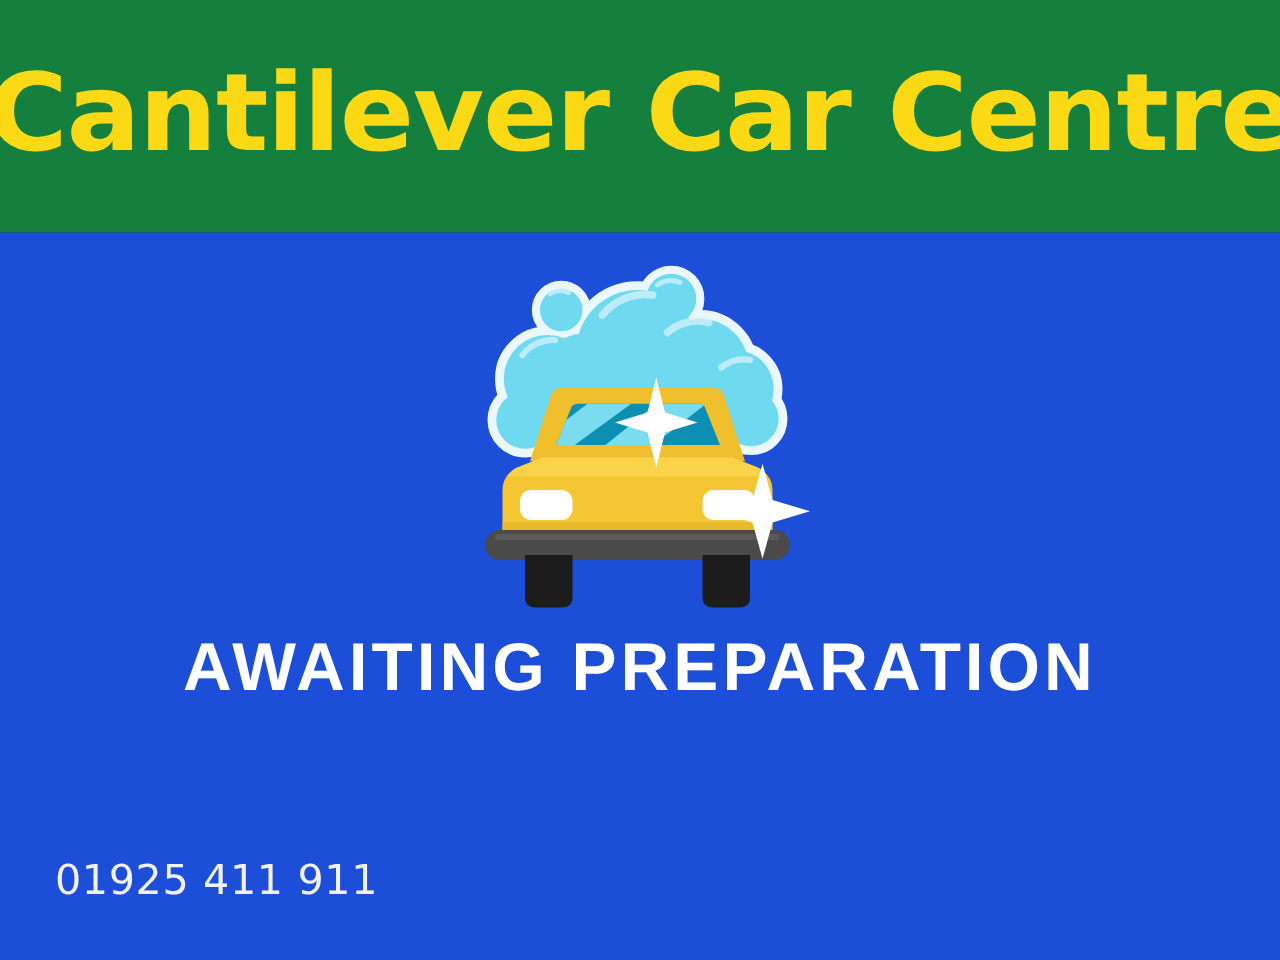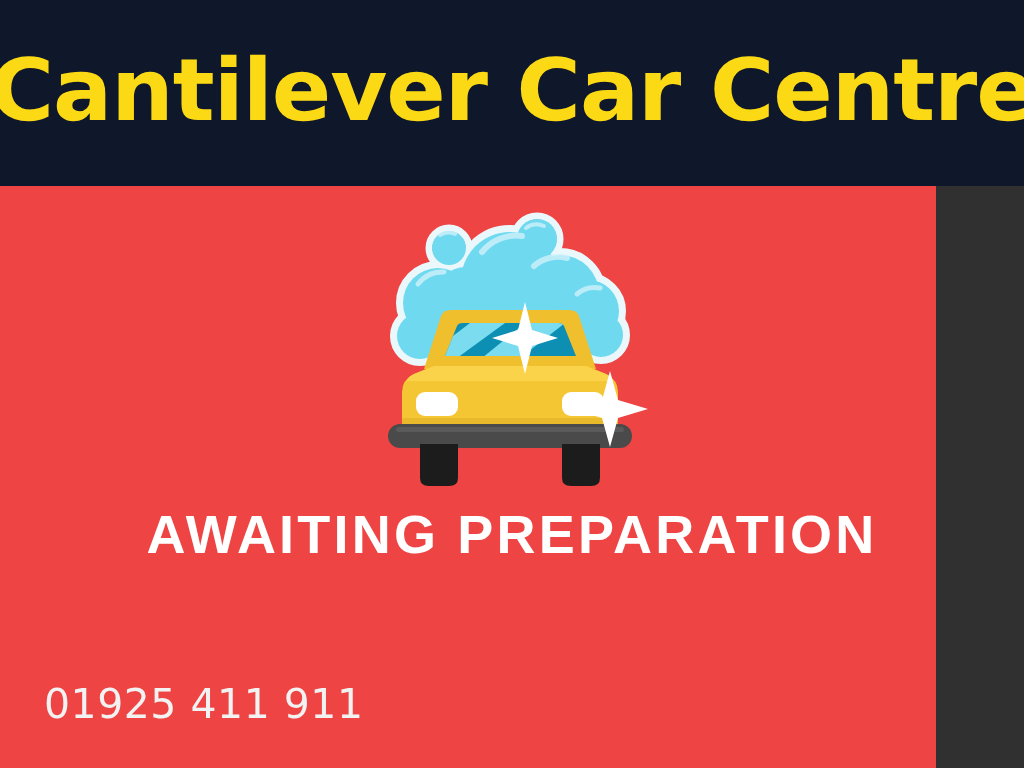--- a/index.html
+++ b/index.html
@@ -18,21 +18,21 @@
     -webkit-font-smoothing: antialiased;
   }
 
   
   .header-band {
     position: absolute;
     left: 0;
     top: 0;
     width: 1024px;
     height: 186px;
-    background: #0f172a;
+    background: #15803d;
     display: flex;
     align-items: center;
     justify-content: center;
     overflow: hidden;
   }
   .brand-title {
     color: #FBD914;
     font-family: "DejaVu Sans", sans-serif;
     font-weight: 700;
     font-size: 86px;
@@ -43,23 +43,23 @@
     text-rendering: geometricPrecision;
     margin: 0;
     padding: 0 0 4px 0;
   }
 
   
   .body-area {
     position: absolute;
     left: 0;
     top: 186px;
-    width: 936px;
+    width: 1024px;
     height: 582px;
-    background: #ef4444;
+    background: #1d4ed8;
   }
 
   
   .icon-wrap {
     position: absolute;
     left: 362px;
     top: 20px;   
     width: 300px;
     height: 290px;
   }
@@ -91,21 +91,21 @@
     left: 0;
     top: 480px;     
     width: 1024px;
     height: 80px;
   }
   .contact {
     position: absolute;
     color: #F2F2F2;
     font-family: "DejaVu Sans", sans-serif;
     font-weight: 400;
-    font-size: 41px;
+    font-size: 33px;
     line-height: 40px;
     white-space: nowrap;
   }
   .contact-phone {
     left: 44px;
     top: 18px;
     letter-spacing: 0.5px;
   }
   .contact-email {
     left: 456px;

